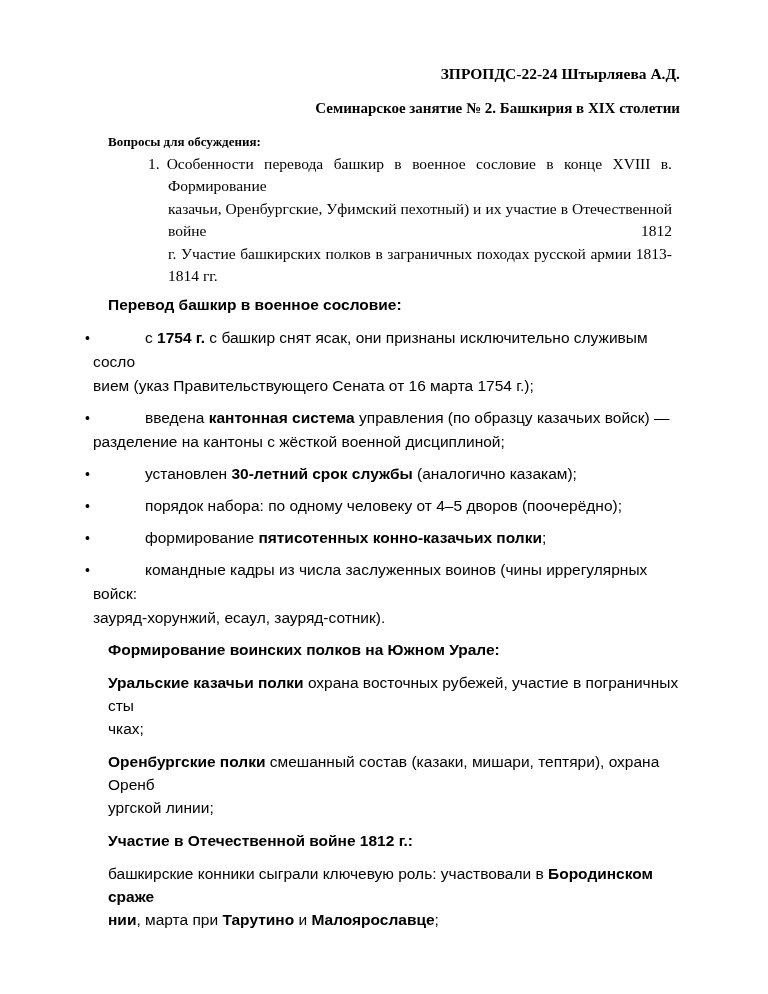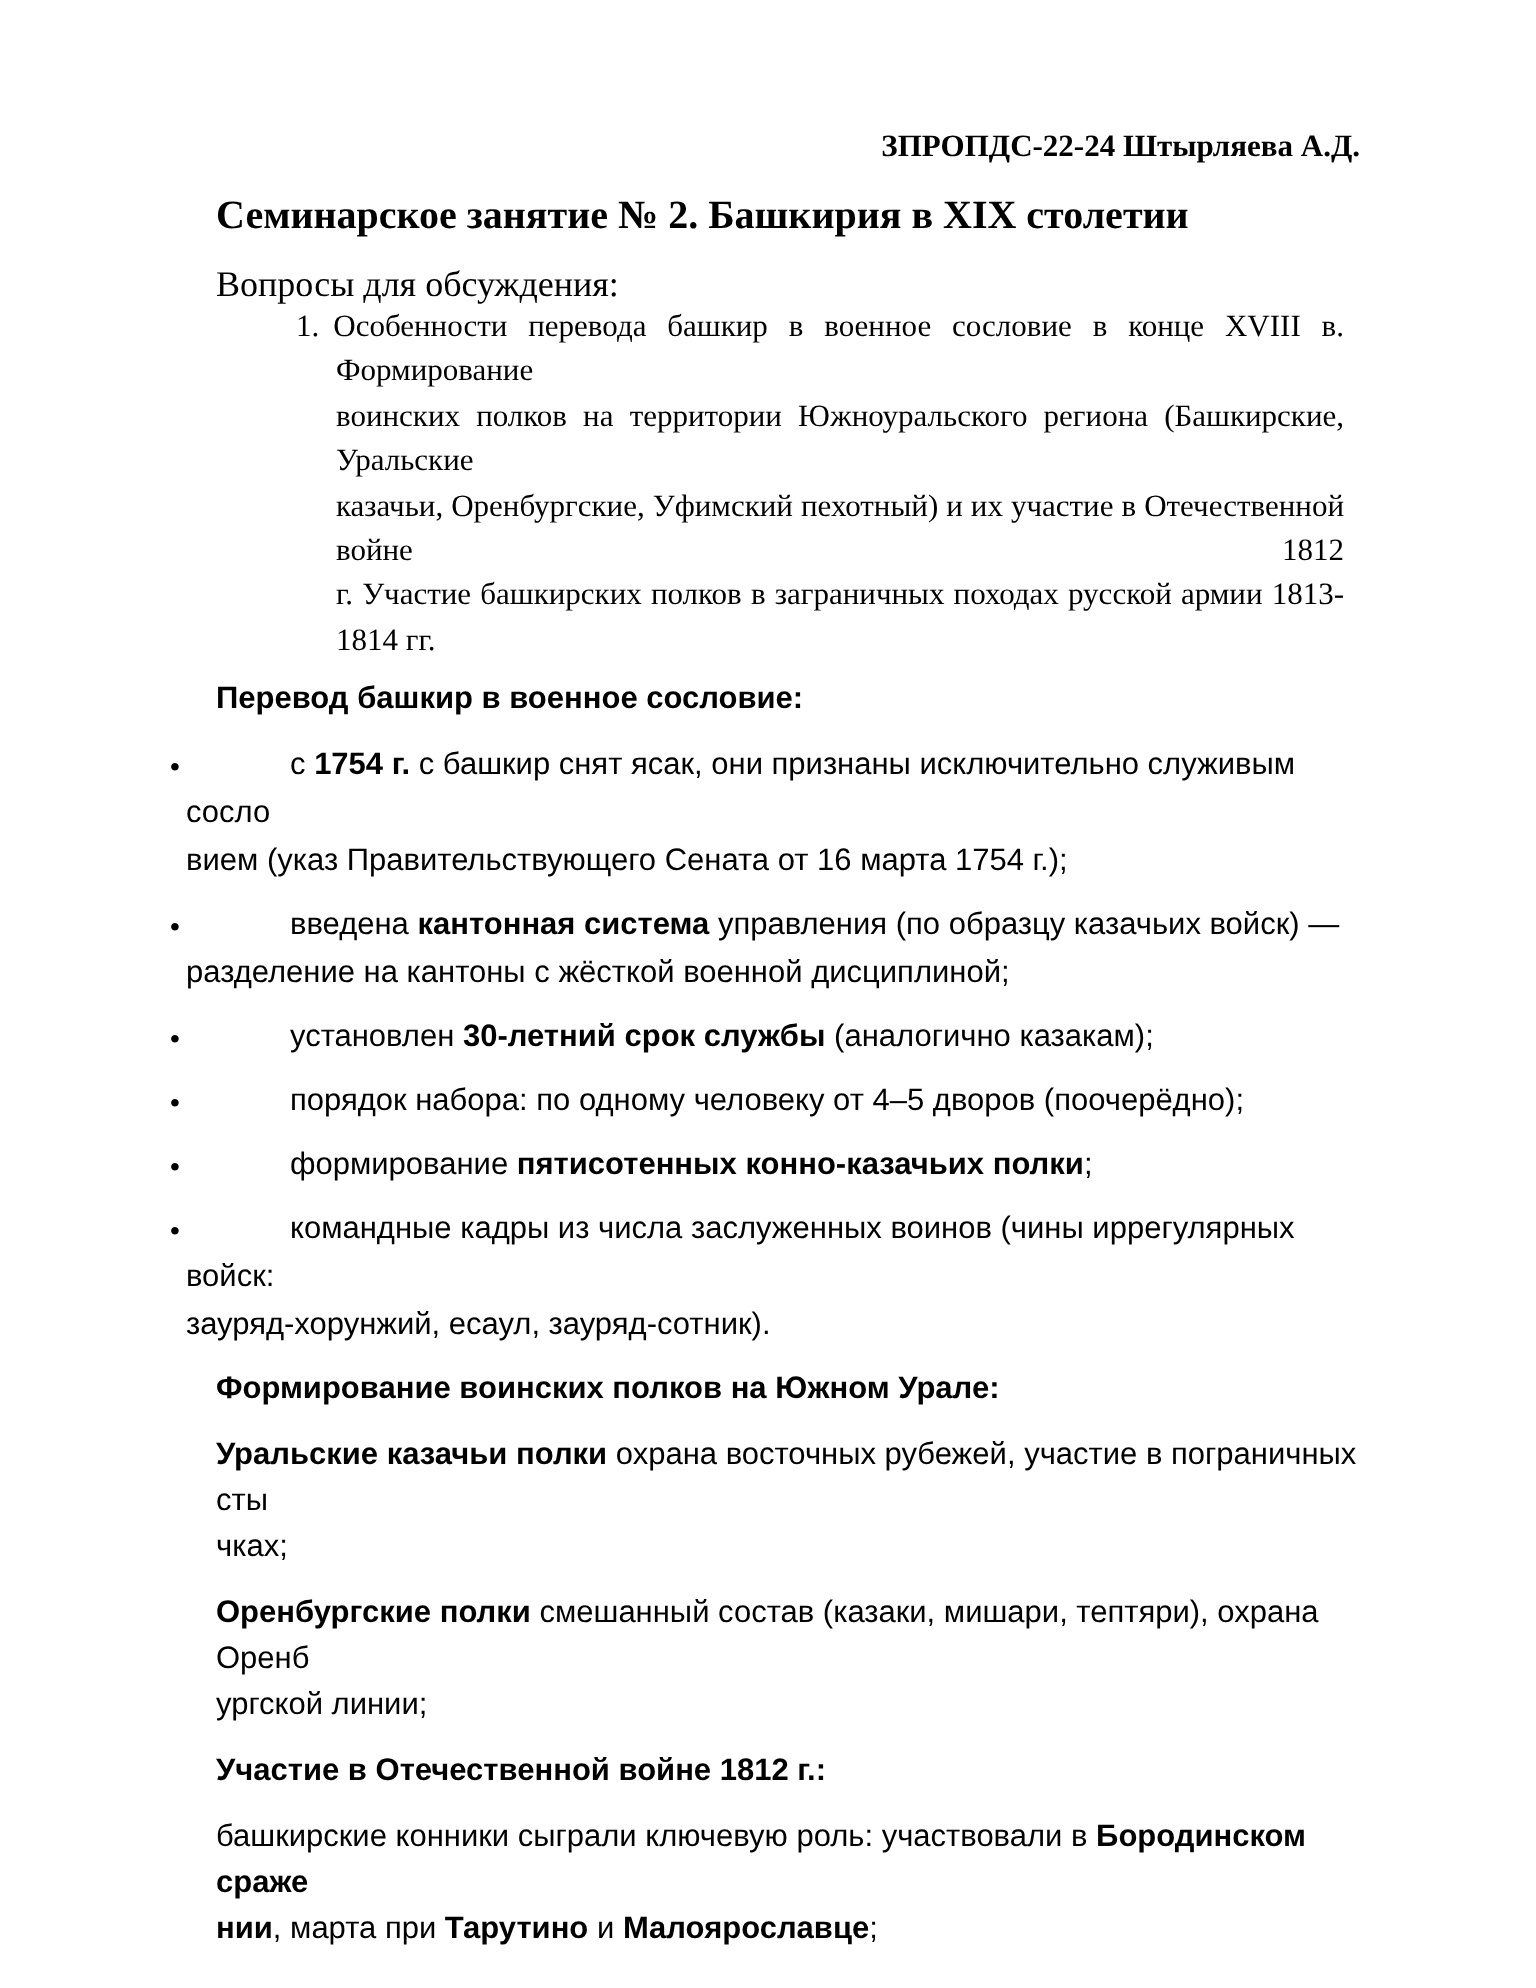--- a/index.html
+++ b/index.html
@@ -15,28 +15,28 @@
   }
   .doc-header{
     font-weight:bold;
     font-size:15.5px;
     line-height:19px;
     text-align:right;
     margin-bottom:16px;
   }
   .doc-title{
     font-weight:bold;
-    font-size:20px;
+    font-size:15px;
     line-height:19px;
-    text-align:left;
+    text-align:right;
     margin-bottom:13px;
   }
   .q-heading{
-    font-weight:normal;
-    font-size:18px;
+    font-weight:bold;
+    font-size:13px;
     line-height:22px;
   }
   .q-item{
     font-size:15.5px;
     line-height:22.4px;
     padding-left:20px;
     padding-right:8px;
     margin-bottom:6px;
     margin-left:40px;
   }
@@ -84,21 +84,20 @@
 
 <div class="page">
   <div class="doc-header">ЗПРОПДС-22-24 Штырляева А.Д.</div>
 
   <div class="doc-title">Семинарское занятие № 2. Башкирия в XIX столетии</div>
 
   <div class="q-heading">Вопросы для обсуждения:</div>
 
   <div class="q-item" id="question-item">
       <div class="q-line first"><span class="q-num">1.</span>Особенности перевода башкир в военное сословие в конце XVIII в. Формирование</div>
-      <div class="q-line">воинских полков на территории Южноуральского региона (Башкирские, Уральские</div>
       <div class="q-line">казачьи, Оренбургские, Уфимский пехотный) и их участие в Отечественной войне 1812</div>
       <div class="q-line last">г. Участие башкирских полков в заграничных походах русской армии 1813-1814 гг.</div>
     </div>
 
   <div class="sans-body" id="content-blocks">
       <div class="heading"><span class="b">Перевод башкир в военное сословие:</span></div>
       <div class="bullet"><span class="marker">•</span><span>с </span><span class="b">1754 г.</span><span> с башкир снят ясак, они признаны исключительно служивым сосло
 вием (указ Правительствующего Сената от 16 марта 1754 г.);</span></div>
       <div class="bullet"><span class="marker">•</span><span>введена </span><span class="b">кантонная система</span><span> управления (по образцу казачьих войск) —
 разделение на кантоны с жёсткой военной дисциплиной;</span></div>

